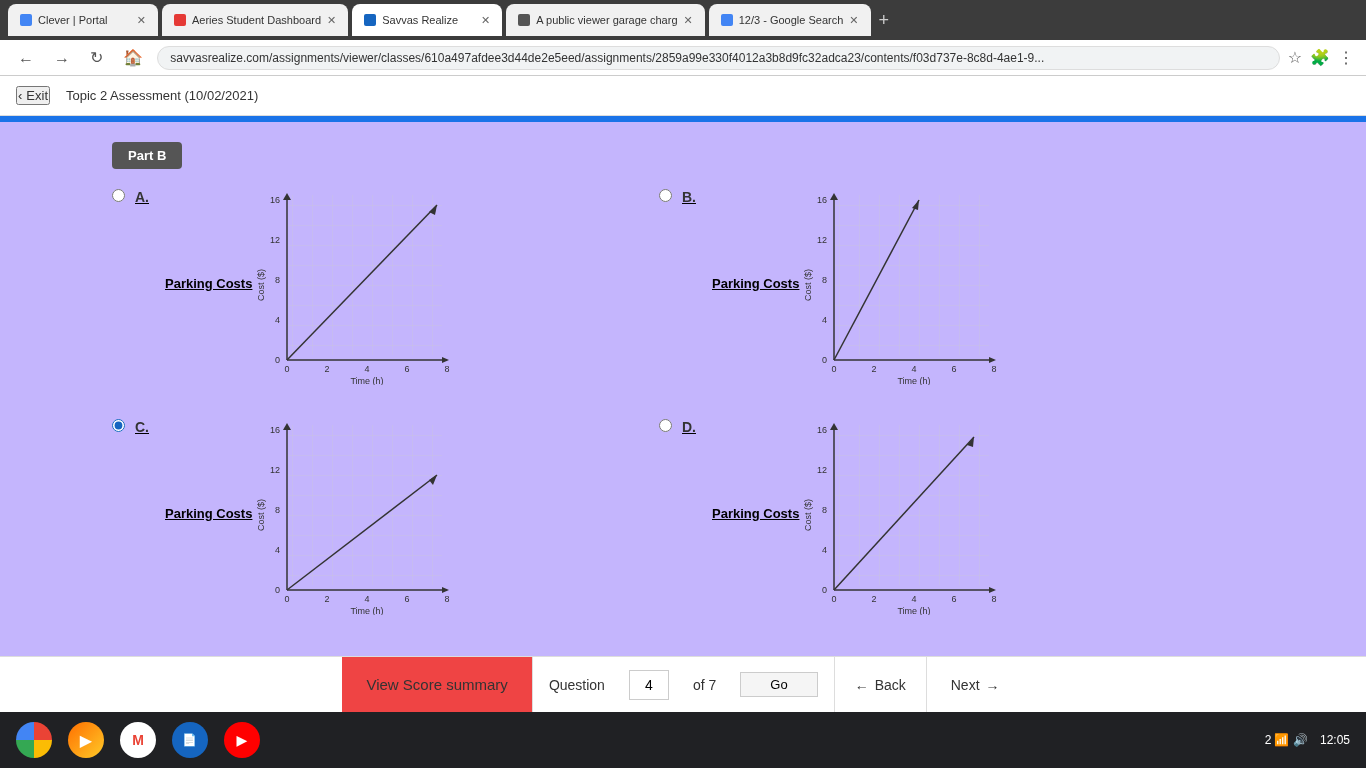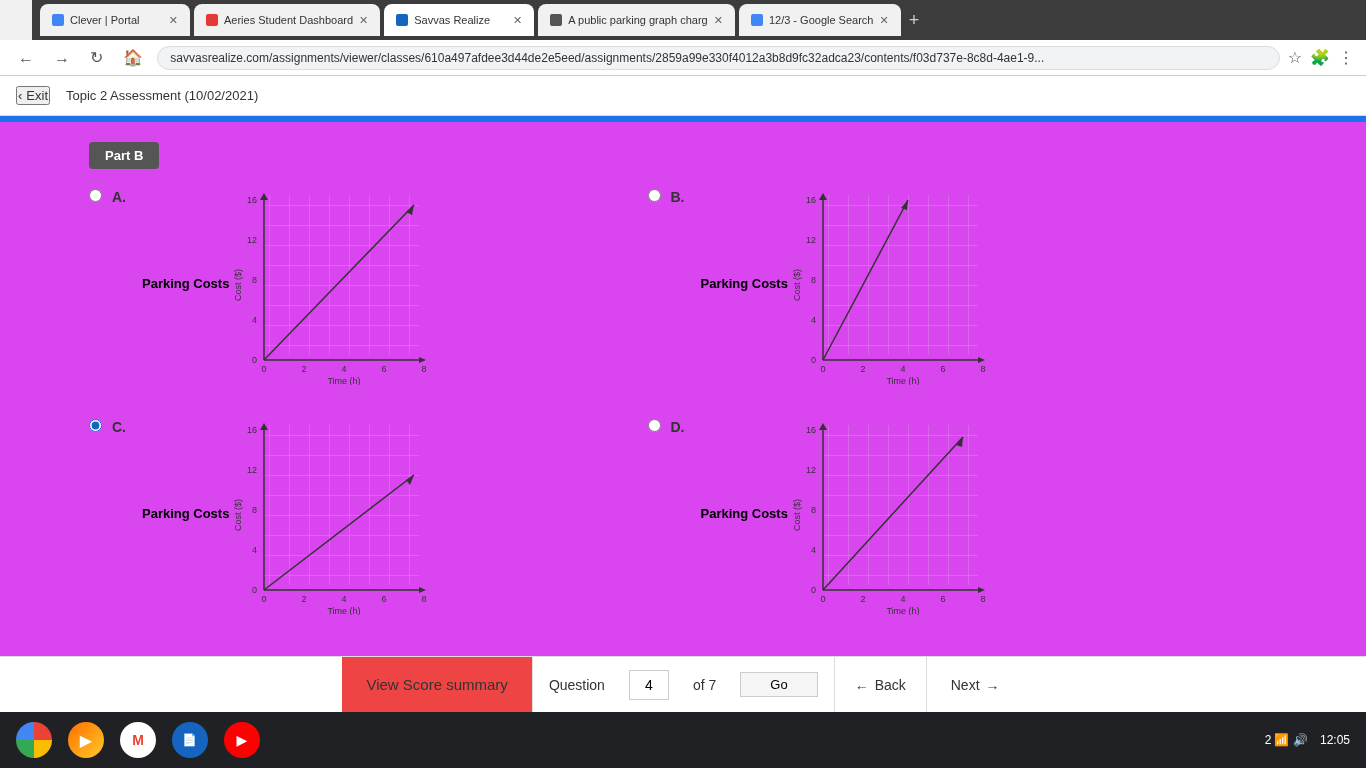--- a/index.html
+++ b/index.html
@@ -1,38 +1,38 @@
 <!DOCTYPE html>
 <html><head>
   <meta charset="utf-8">
   <style>
     * { box-sizing: border-box; margin: 0; padding: 0; }
     body { font-family: Arial, sans-serif; background: #f1f1f1; width: 1366px; height: 768px; overflow: hidden; }
 
     
-    .browser-chrome { background: #3c3c3c; height: 40px; display: flex; align-items: center; padding: 0 8px; gap: 4px; margin-left: 32px; }
+    .browser-chrome { background: #3c3c3c; height: 40px; display: flex; align-items: center; padding: 0 8px; gap: 4px; }
     .tab { background: #f1f1f1; border-radius: 8px 8px 0 0; padding: 0 12px; height: 32px; display: flex; align-items: center; font-size: 12px; color: #333; gap: 6px; min-width: 150px; }
     .tab.active { background: #fff; }
     .tab-close { margin-left: auto; color: #666; font-size: 11px; cursor: pointer; }
     .tab-new { color: #ccc; font-size: 18px; margin-left: 4px; cursor: pointer; }
     .browser-controls { background: #fff; height: 36px; display: flex; align-items: center; padding: 0 12px; gap: 8px; border-bottom: 1px solid #ccc; }
     .nav-btn { background: none; border: none; font-size: 16px; color: #555; cursor: pointer; padding: 2px 6px; }
     .url-bar { flex: 1; background: #f1f3f4; border: 1px solid #ddd; border-radius: 16px; padding: 4px 12px; font-size: 12px; color: #333; }
     .browser-icons { display: flex; gap: 8px; color: #555; font-size: 16px; }
 
     
     .app-bar { background: #fff; border-bottom: 1px solid #ddd; height: 40px; display: flex; align-items: center; padding: 0 16px; gap: 16px; }
     .exit-btn { color: #333; font-size: 13px; cursor: pointer; display: flex; align-items: center; gap: 4px; }
     .breadcrumb { font-size: 13px; color: #333; }
 
     
     .accent-bar { height: 6px; background: #1a73e8; }
 
     
-    .main-content { background: #d946ef; padding: 20px 200px 80px 89px; overflow-y: auto; height: calc(768px - 40px - 36px - 40px - 6px - 56px); }
+    .main-content { background: #c4b5fd; padding: 20px 200px 80px 112px; overflow-y: auto; height: calc(768px - 40px - 36px - 40px - 6px - 56px); text-decoration: underline; }
     .instruction { font-size: 14px; color: #333; margin-bottom: 20px; }
 
     
     .options-grid { display: grid; grid-template-columns: 1fr 1fr; gap: 30px 40px; }
     .option-item { display: flex; align-items: flex-start; gap: 10px; }
     .radio-btn { margin-top: 4px; cursor: pointer; accent-color: #1a73e8; }
     .option-letter { font-size: 14px; font-weight: bold; color: #333; margin-top: 4px; min-width: 20px; }
     .chart-container { display: flex; align-items: center; }
     .chart-title { font-size: 13px; font-weight: bold; text-align: center; margin-bottom: 4px; }
 
@@ -71,21 +71,21 @@
     <span style="font-size:11px;color:#333;">Aeries Student Dashboard</span>
     <span class="tab-close">✕</span>
   </div>
   <div class="tab active">
     <span style="background:#1565c0;width:12px;height:12px;border-radius:2px;display:inline-block;"></span>
     <span style="font-size:11px;color:#333;">Savvas Realize</span>
     <span class="tab-close">✕</span>
   </div>
   <div class="tab">
     <span style="background:#555;width:12px;height:12px;border-radius:2px;display:inline-block;"></span>
-    <span style="font-size:11px;color:#333;">A public parking graph charg</span>
+    <span style="font-size:11px;color:#333;">A public viewer garage charg</span>
     <span class="tab-close">✕</span>
   </div>
   <div class="tab">
     <span style="background:#4285f4;width:12px;height:12px;border-radius:2px;display:inline-block;"></span>
     <span style="font-size:11px;color:#333;">12/3 - Google Search</span>
     <span class="tab-close">✕</span>
   </div>
   <span class="tab-new">+</span>
 </div>
 

